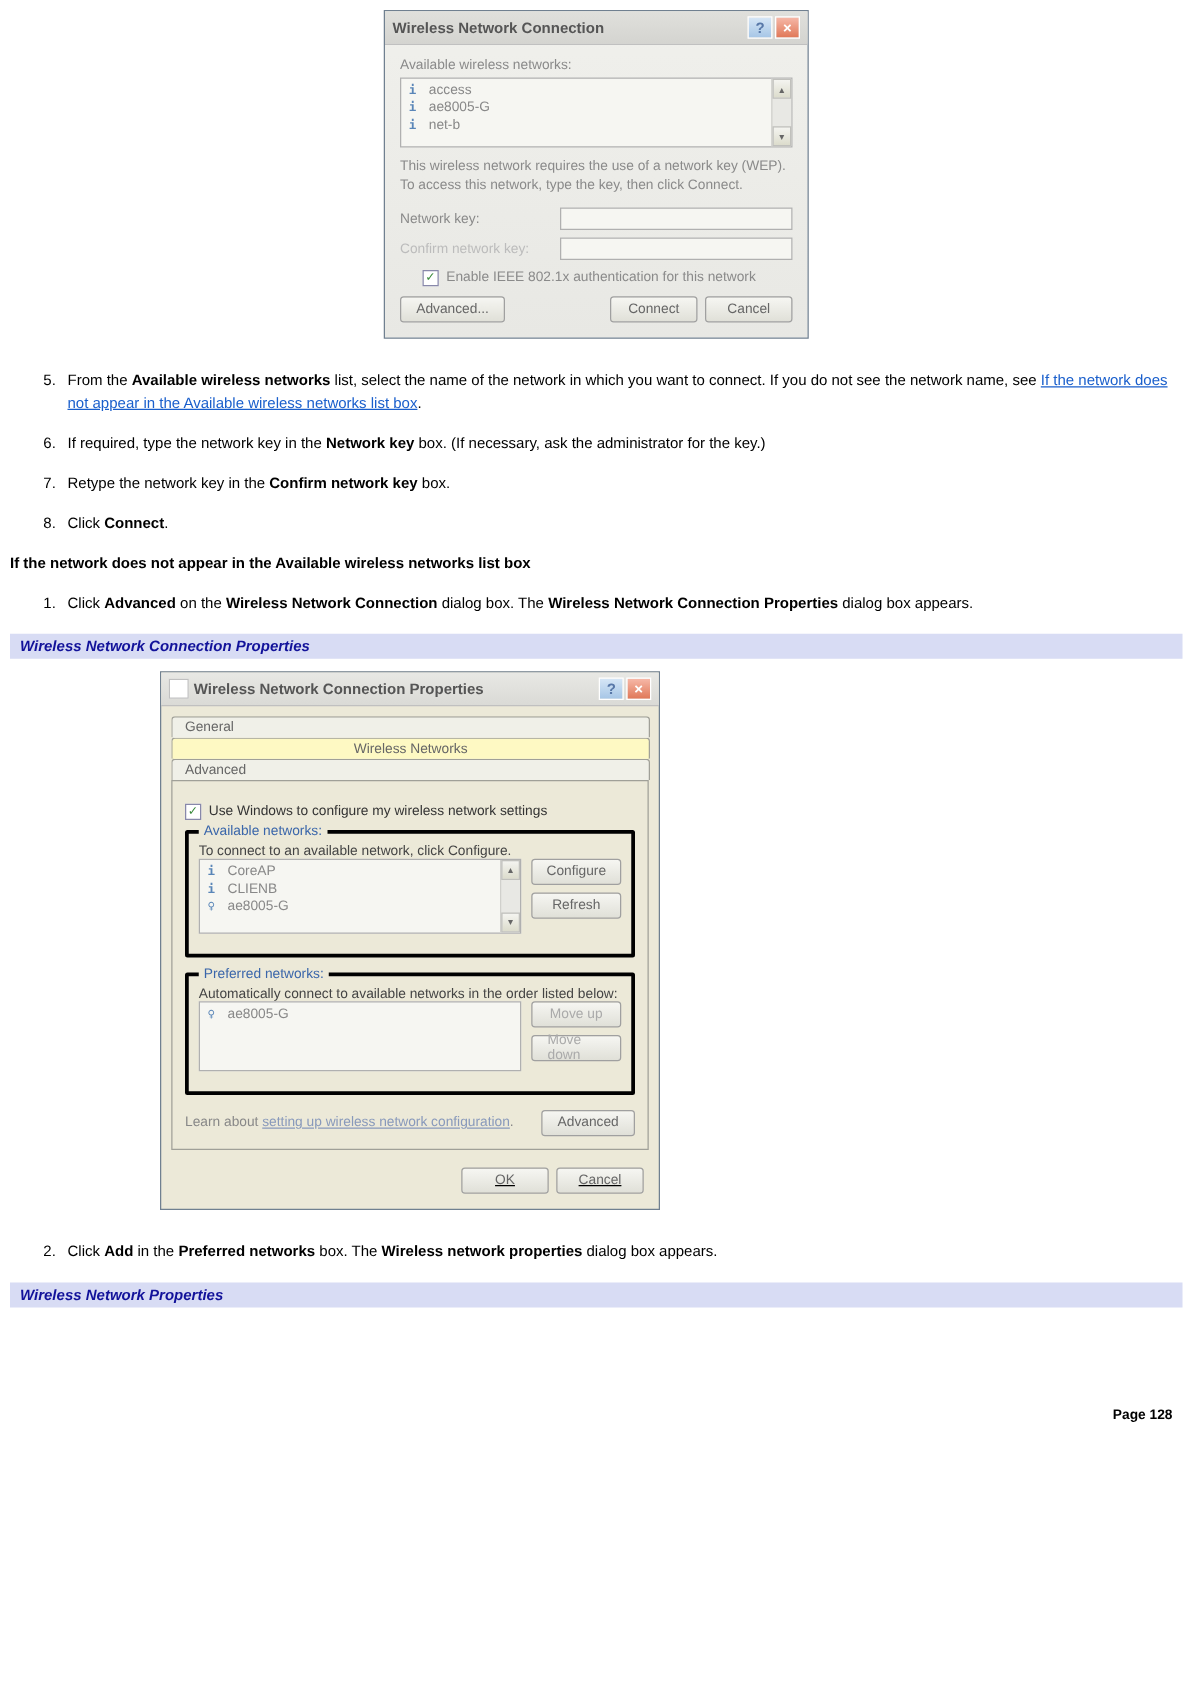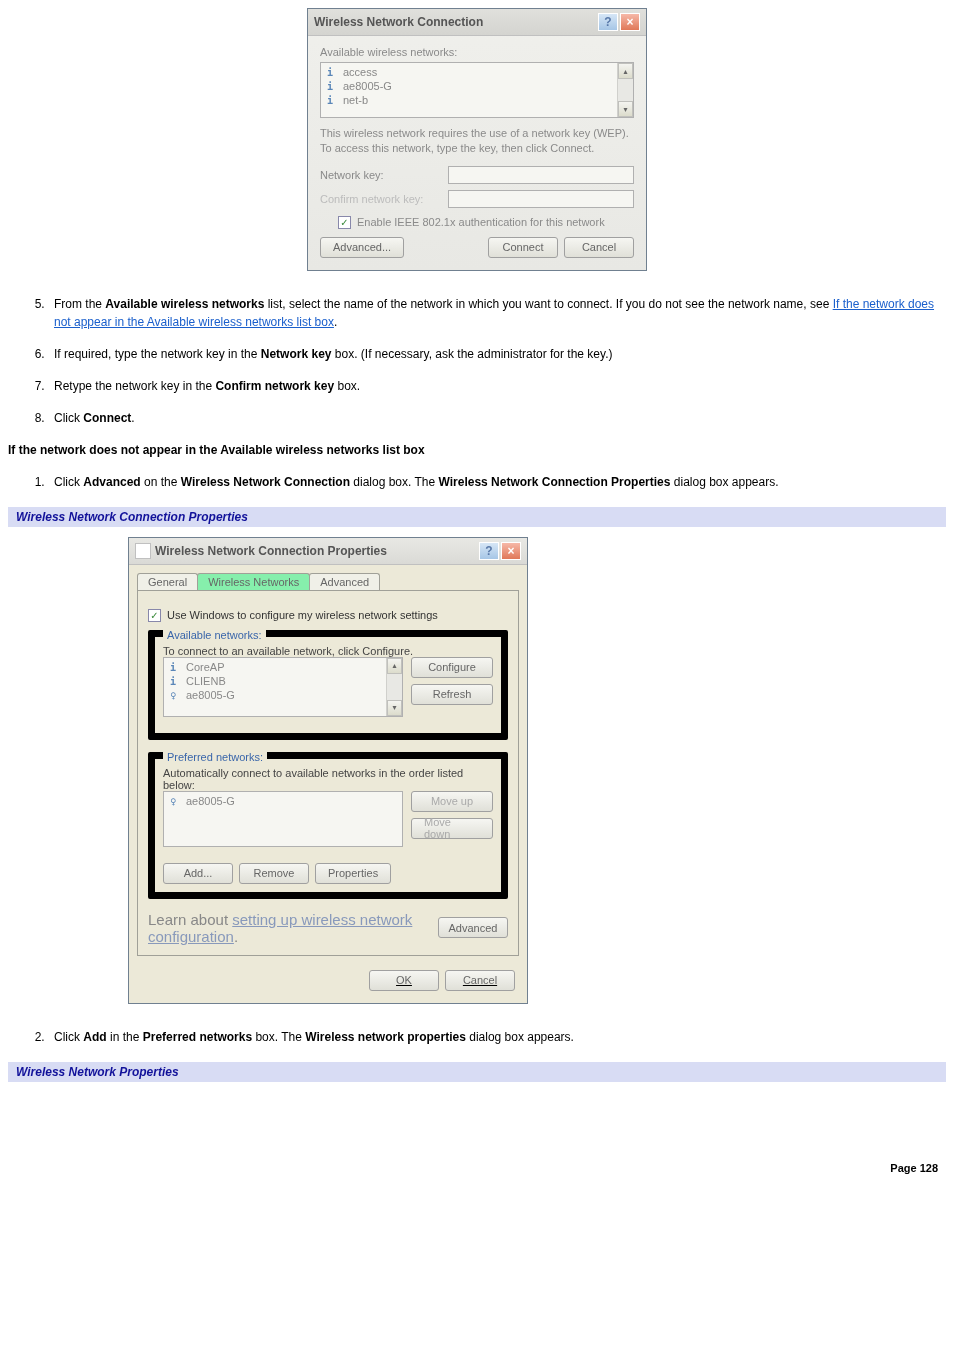--- a/index.html
+++ b/index.html
@@ -216,47 +216,49 @@
       margin: 0 0 24px 120px;
       border: 1px solid #708090;
       background: #ece9d8;
     }
     .dialog2 .title-bar {
       background: linear-gradient(#e8e8e4, #dadad6);
     }
     .tabs {
       display: flex;
       margin: 8px 8px 0 8px;
+      flex-direction: column;
     }
     .tab {
       border: 1px solid #a0a098;
       border-bottom: none;
       background: #f0f0e8;
       padding: 2px 10px;
       font-size: 11px;
       color: #666;
       margin-right: -1px;
       cursor: pointer;
       border-radius: 3px 3px 0 0;
     }
     .tab.active {
-      background: #86efac;
+      background: #fef9c3;
       position: relative;
       z-index: 2;
+      text-align: center;
     }
     .tab-panel {
       margin: 0 8px 8px 8px;
       border: 1px solid #a0a098;
       padding: 10px;
       background: #ece9d8;
       font-size: 11px;
       color: #555;
     }
     .group-box {
-      border: 7px solid #000000;
+      border: 3px solid #000000;
       padding: 8px;
       margin-bottom: 12px;
       position: relative;
       border-radius: 2px;
     }
     .group-label {
       position: absolute;
       top: -8px;
       left: 8px;
       background: #ece9d8;
@@ -272,34 +274,34 @@
     .avail-row .listbox {
       flex: 1;
       height: 60px;
     }
     .side-btns {
       display: flex;
       flex-direction: column;
       gap: 6px;
     }
     .side-btns .btn {
-      width: 82px;
+      width: 72px;
     }
     .disabled .btn, .btn.disabled {
       color: #aaa;
     }
     .learn-row {
       display: flex;
       justify-content: space-between;
       align-items: center;
       margin-top: 4px;
     }
     .learn-text {
       color: #888;
-      font-size: 15px;
+      font-size: 11px;
     }
     .learn-text .linkish {
       color: #8899bb;
       text-decoration: underline;
     }
     .page-num {
       text-align: right;
       font-weight: bold;
       font-size: 11px;
       margin-top: 80px;
@@ -444,25 +446,20 @@
                 <span class="sig-icon">♀</span>
                 <span>ae8005-G</span>
               </div>
           </div>
         </div>
         <div class="side-btns">
           <span class="btn disabled">Move up</span>
           <span class="btn disabled">Move down</span>
         </div>
       </div>
-      <div class="btn-row" style="margin-top:8px;">
-        <span class="btn">Add...</span>
-        <span class="btn">Remove</span>
-        <span class="btn">Properties</span>
-      </div>
     </div>
 
     <div class="learn-row">
       <div class="learn-text">
         <span>Learn about </span><span class="linkish">setting up wireless network configuration</span><span>.</span>
       </div>
       <span class="btn">Advanced</span>
     </div>
   </div>
   <div class="btn-row right" style="padding:6px 12px 12px;">

